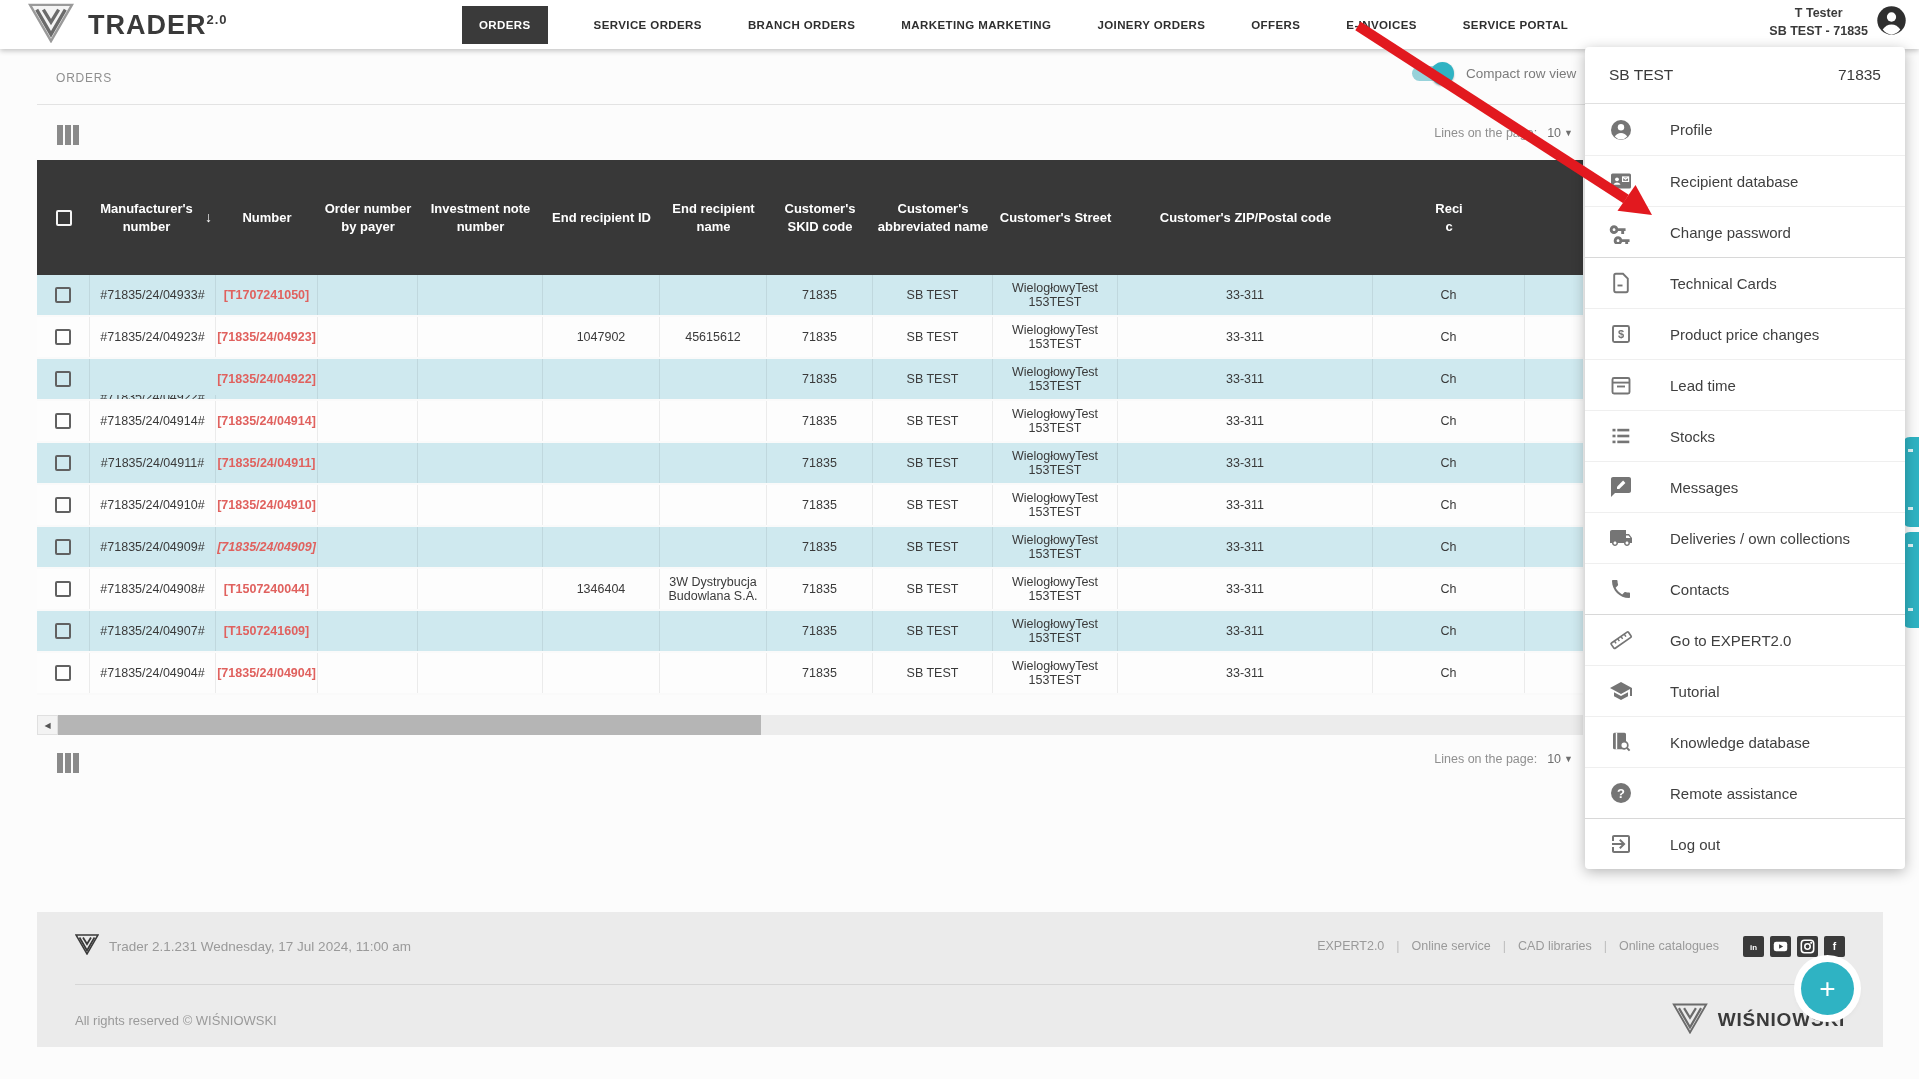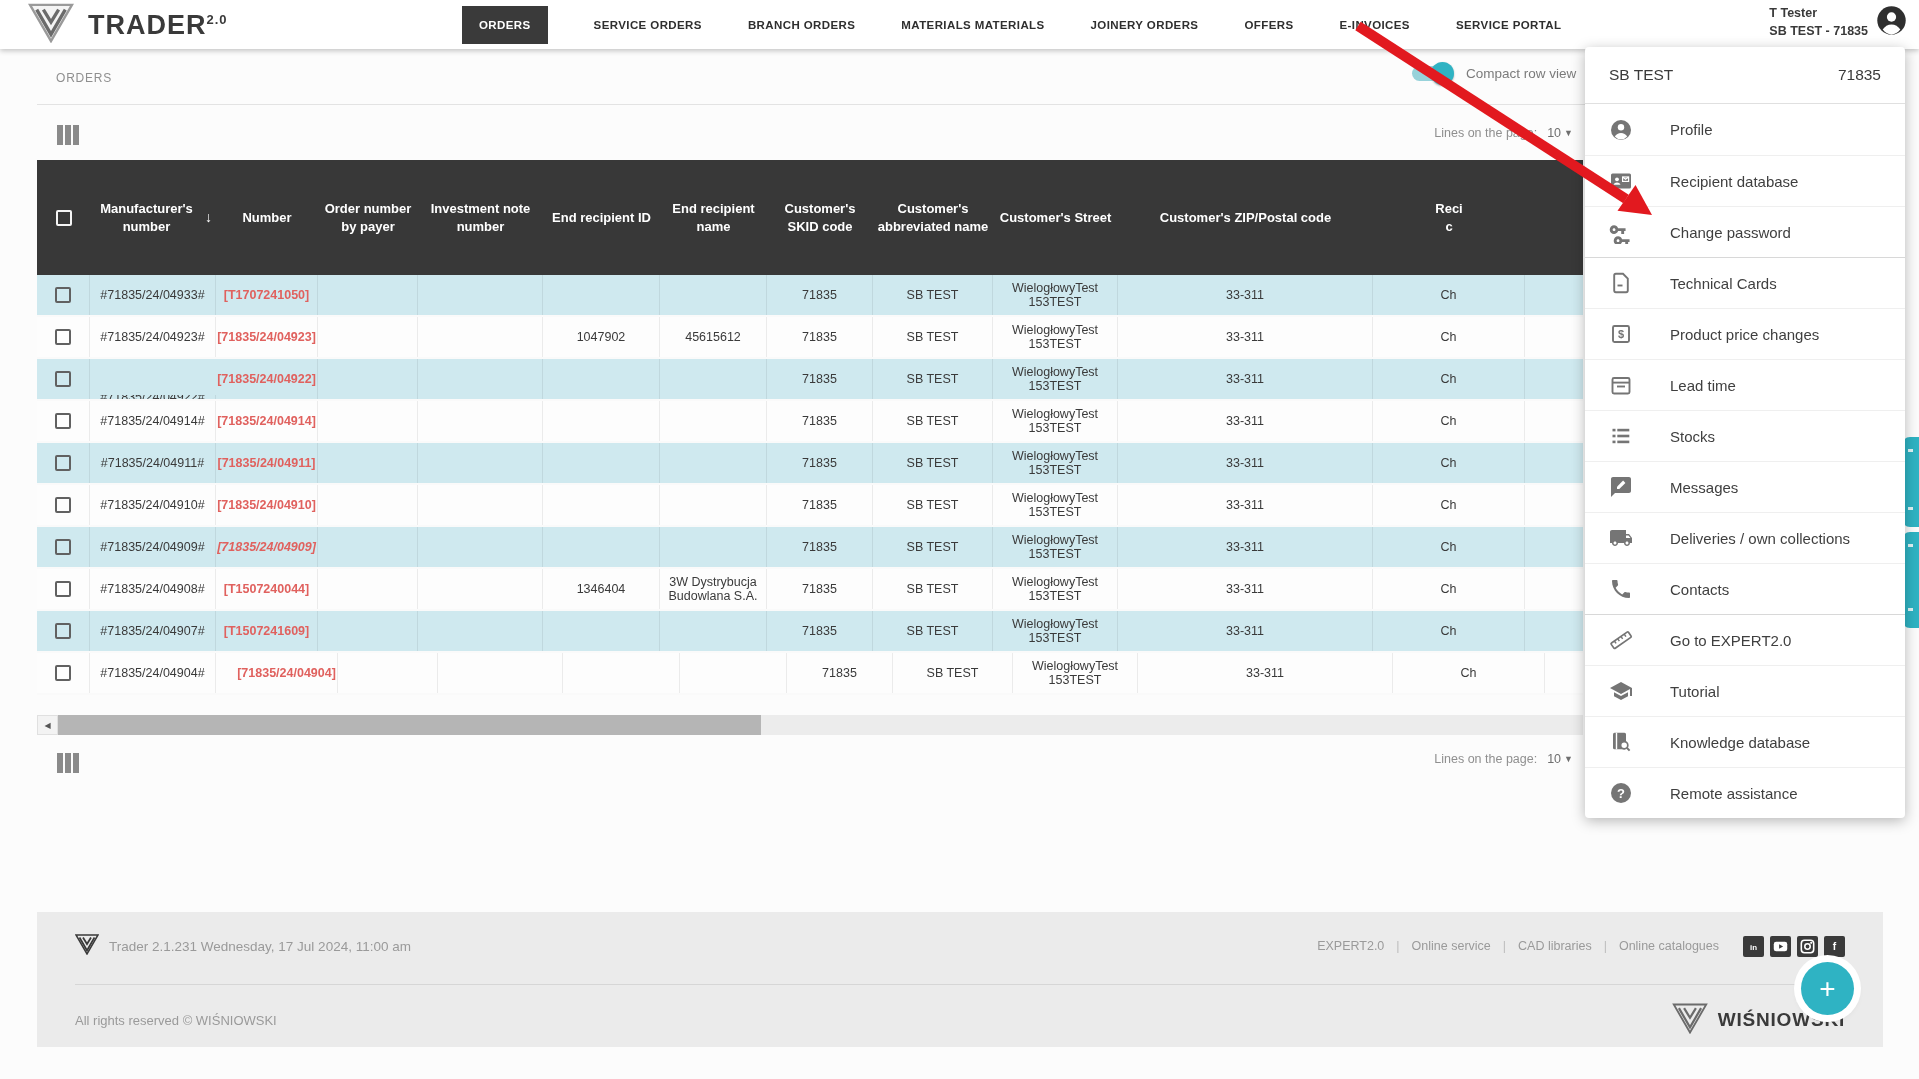--- a/index.html
+++ b/index.html
@@ -10,21 +10,21 @@
   
   .topbar { position:absolute; left:0; top:0; width:1919px; height:49px; background:#ffffff;
     box-shadow:0 2px 5px rgba(0,0,0,.22); z-index:40; }
   .brand { position:absolute; left:28px; top:3px; display:flex; align-items:center; gap:14px; }
   .brand-name { font-size:27px; font-weight:bold; letter-spacing:1px; color:#3a3a3a; }
   .brand-sup { font-size:13px; font-weight:bold; color:#3a3a3a; vertical-align:super; }
   .nav { position:absolute; left:462px; top:0; height:49px; display:flex; align-items:center; gap:46px; }
   .nav-item { font-size:11.5px; font-weight:bold; color:#2f2f2f; letter-spacing:.4px; cursor:pointer; white-space:nowrap; }
   .nav-item.active { background:#3a3a3a; color:#ffffff; padding:13px 17px; }
   .userbox { position:absolute; right:12px; top:5px; display:flex; align-items:center; gap:8px; }
-  .usertext { text-align:left; font-size:12.5px; font-weight:bold; color:#3a3a3a; line-height:1.4; }
+  .usertext { text-align:center; font-size:12.5px; font-weight:bold; color:#3a3a3a; line-height:1.4; }
 
   
   .breadcrumb { position:absolute; left:56px; top:71px; font-size:12px; color:#8f8f8f; letter-spacing:.8px; }
   .toprule { position:absolute; left:37px; top:104px; width:1846px; height:1px; background:#e3e3e3; }
   .compact-row { position:absolute; left:1412px; top:66px; display:flex; align-items:center; gap:14px; }
   .toggle { position:relative; width:40px; height:15px; background:#97d2da; border-radius:8px; cursor:pointer; }
   .toggle .knob { position:absolute; right:-2px; top:-4px; width:23px; height:23px; border-radius:50%;
     background:#2fb3c3; box-shadow:0 1px 2px rgba(0,0,0,.3); }
   .compact-label { font-size:13.5px; color:#7b7b7b; }
   .lines { position:absolute; display:flex; align-items:center; gap:10px; font-size:12.5px; color:#8f8f8f; }
@@ -110,21 +110,21 @@
           <path d="M9 7 L24 33 L39 7" fill="none" stroke="#6b6b6b" stroke-width="3.5"></path>
           <path d="M16 7 L24 20 L32 7" fill="none" stroke="#6b6b6b" stroke-width="3.5"></path>
         </svg>
       </span>
       <span class="brand-name"><span>TRADER</span><sup class="brand-sup">2.0</sup></span>
     </div>
     <div class="nav" id="nav-container">
         <div class="nav-item active">ORDERS</div>
         <div class="nav-item">SERVICE ORDERS</div>
         <div class="nav-item">BRANCH ORDERS</div>
-        <div class="nav-item">MATERIALS MATERIALS</div>
+        <div class="nav-item">MARKETING MARKETING</div>
         <div class="nav-item">JOINERY ORDERS</div>
         <div class="nav-item">OFFERS</div>
         <div class="nav-item">E-INVOICES</div>
         <div class="nav-item">SERVICE PORTAL</div>
       </div>
     <div class="userbox">
       <div class="usertext">
         <div>T Tester</div>
         <div>SB TEST - 71835</div>
       </div>
@@ -309,21 +309,21 @@
           <div class="td" style="width: 106px;">71835</div>
           <div class="td" style="width: 120px;">SB TEST</div>
           <div class="td" style="width: 125px;">WielogłowyTest
 153TEST</div>
           <div class="td" style="width: 255px;">33-311</div>
           <div class="td" style="width: 152px;">Ch</div>
         </div>
         <div class="row">
           <div class="td" style="width: 53px;"><span class="cb"></span></div>
           <div class="td" style="width: 126px;">#71835/24/04904#</div>
-          <div class="td red" style="width: 102px; margin-left: 20px;">[71835/24/04904]</div>
+          <div class="td red" style="width: 102px;">[71835/24/04904]</div>
           <div class="td" style="width: 100px;"></div>
           <div class="td" style="width: 125px;"></div>
           <div class="td" style="width: 117px;"></div>
           <div class="td" style="width: 107px;"></div>
           <div class="td" style="width: 106px;">71835</div>
           <div class="td" style="width: 120px;">SB TEST</div>
           <div class="td" style="width: 125px;">WielogłowyTest
 153TEST</div>
           <div class="td" style="width: 255px;">33-311</div>
           <div class="td" style="width: 152px;">Ch</div>
@@ -473,20 +473,26 @@
             <line x1="17.8" y1="17.8" x2="20.6" y2="20.6" stroke="#757575" stroke-width="2"></line>
           </svg>
           <span class="mi-label">Knowledge database</span>
         </div>
         <div class="menu-item">
           <svg class="mi-icon" viewBox="0 0 24 24">
             <circle cx="12" cy="12" r="10" fill="#757575"></circle>
             <text x="12" y="16.6" text-anchor="middle" font-size="13" font-weight="bold" fill="#fff">?</text>
           </svg>
           <span class="mi-label">Remote assistance</span>
+        </div>
+        <div class="menu-item strong">
+          <svg class="mi-icon" viewBox="0 0 24 24">
+            <path d="M10.09 15.59L11.5 17l5-5-5-5-1.41 1.41L12.67 11H3v2h9.67l-2.58 2.59zM19 3H5c-1.11 0-2 .9-2 2v4h2V5h14v14H5v-4H3v4c0 1.1.89 2 2 2h14c1.1 0 2-.9 2-2V5c0-1.1-.9-2-2-2z" fill="#757575"></path>
+          </svg>
+          <span class="mi-label">Log out</span>
         </div>
       </div>
   </div>
 
   <div class="footer">
     <div class="f-row1">
       <div class="f-version">
         <span>
           <svg width="24" height="21" viewBox="0 0 48 42">
             <path d="M2 2 L46 2 L24 40 Z" fill="none" stroke="#3a3a3a" stroke-width="3"></path>

